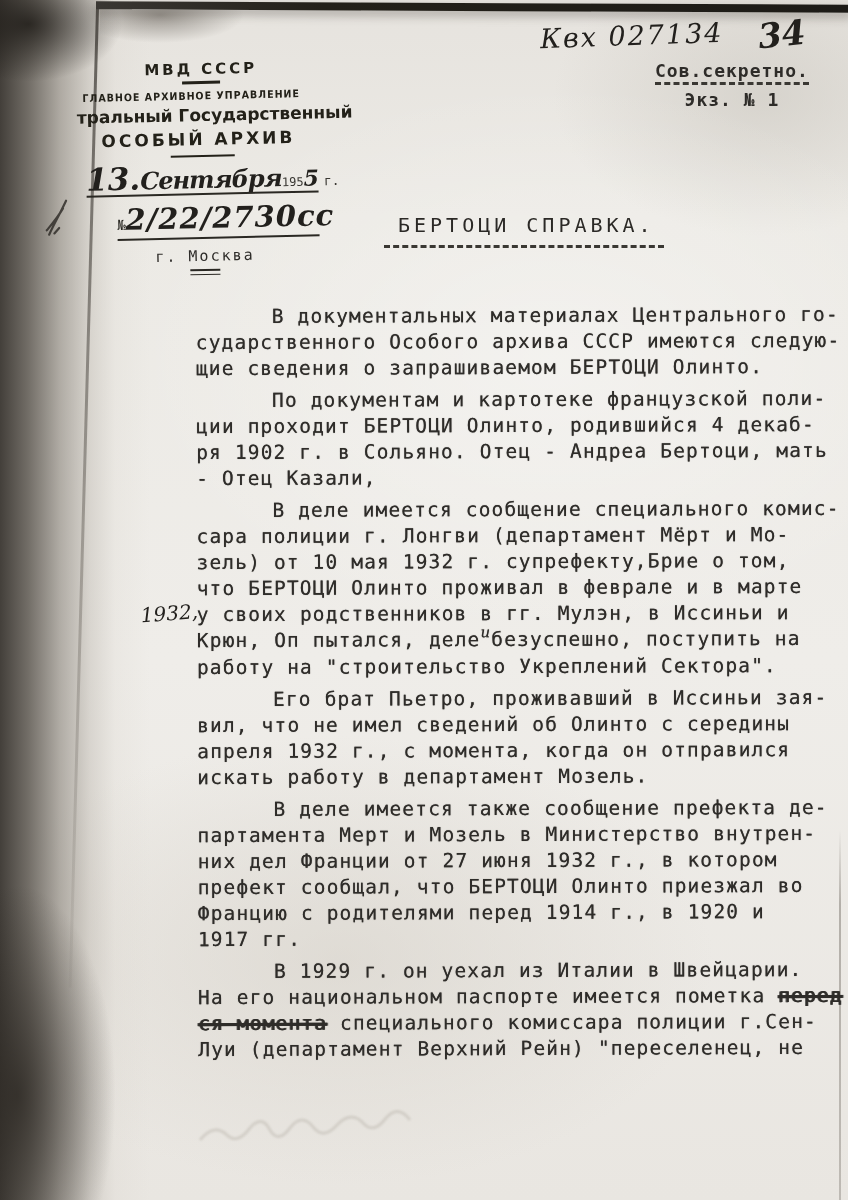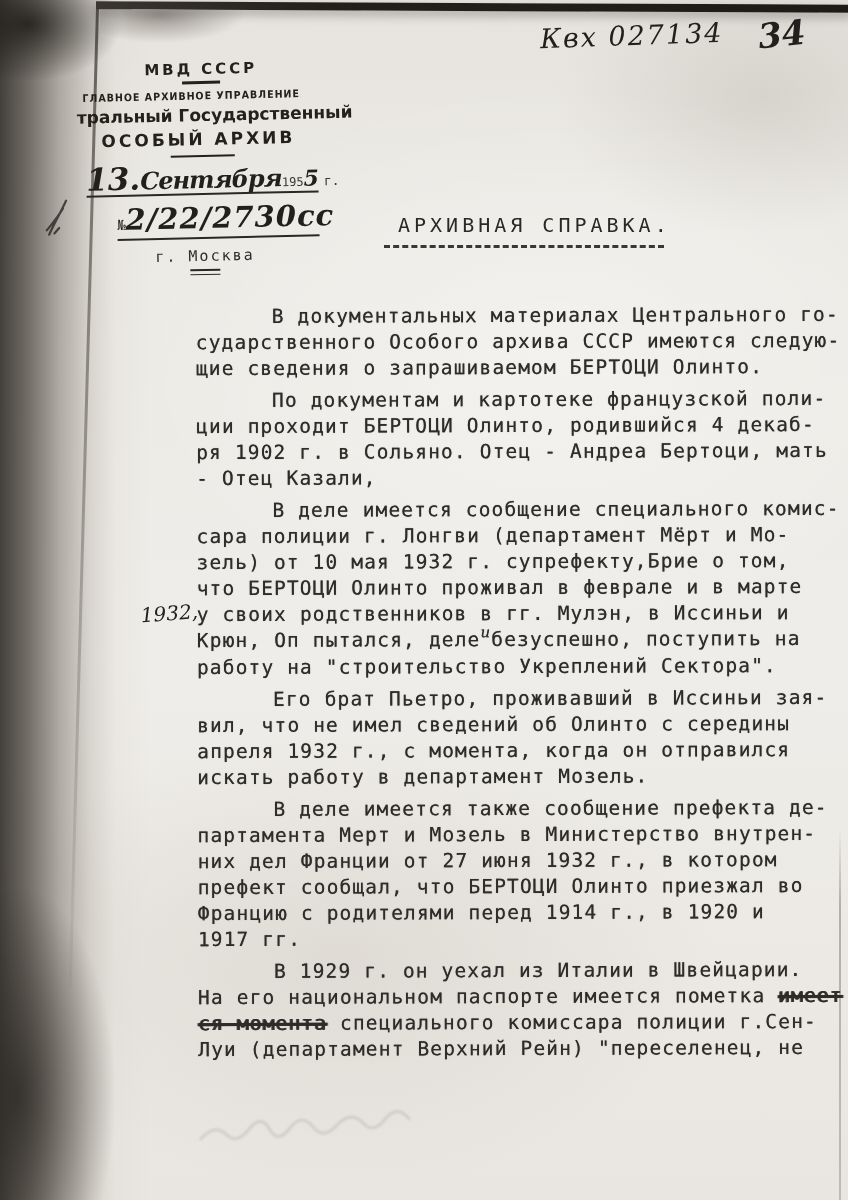--- a/index.html
+++ b/index.html
@@ -113,39 +113,43 @@
     <path d="M12 48 C15 38, 20 25, 24 12 M9 44 C14 36, 18 30, 22 20 M17 46 l4 -6" stroke="#2a2723" stroke-width="2.2" fill="none" stroke-linecap="round" transform="rotate(8 20 27)"></path>
   </svg>
 
   <svg class="bleed-through" width="260" height="60" viewBox="0 0 260 60">
     <path d="M10 40 q15 -18 28 -4 q10 8 22 -8 q12 -14 20 2 q8 14 20 -2 q12 -16 24 0 q10 12 24 -4 q14 -14 26 0 q10 10 22 -6 q12 -14 24 2" stroke="#6b6253" stroke-width="3" fill="none"></path>
   </svg>
 
   <div class="hand reg-mark">Квх 027134</div>
   <div class="hand corner-num">34</div>
 
+  <div class="classification">
+    <div class="secrecy">Сов.секретно.</div>
+    <div class="copy-num">Экз. № 1</div>
+  </div>
 
   <div class="letterhead">
     <div class="lh-org">МВД СССР</div>
     <div class="lh-rule-sm"></div>
     <div class="lh-dept">ГЛАВНОЕ АРХИВНОЕ УПРАВЛЕНИЕ</div>
     <div class="lh-central">тральный Государственный</div>
     <div class="lh-osobyi">ОСОБЫЙ АРХИВ</div>
     <div class="lh-rule-md"></div>
     <div class="date-row">
       <span class="hand date-day">13.</span><span class="hand date-month">Сентября</span><span class="date-195">195</span><span class="hand date-5">5</span> <span class="date-g">г.</span>
     </div>
     <div class="num-row">
       <span class="num-sign">№</span><span class="hand num-value">2/22/2730сс</span>
     </div>
     <div class="lh-city">г. Москва</div>
     <div class="lh-divider"></div>
   </div>
 
-  <div class="doc-title">АРХИВНАЯ СПРАВКА.</div>
+  <div class="doc-title">БЕРТОЦИ СПРАВКА.</div>
   <div class="title-underline"></div>
 
   <div class="doc-body">
       <div class="para">
         <div class="line first"><span>В документальных материалах Центрального го-</span></div>
         <div class="line"><span>сударственного Особого архива СССР имеются следую-</span></div>
         <div class="line"><span>щие сведения о запрашиваемом БЕРТОЦИ Олинто.</span></div>
       </div>
       <div class="para">
         <div class="line first"><span>По документам и картотеке французской поли-</span></div>
@@ -171,19 +175,19 @@
       <div class="para">
         <div class="line first"><span>В деле имеется также сообщение префекта де-</span></div>
         <div class="line"><span>партамента Мерт и Мозель в Министерство внутрен-</span></div>
         <div class="line"><span>них дел Франции от 27 июня 1932 г., в котором</span></div>
         <div class="line"><span>префект сообщал, что БЕРТОЦИ Олинто приезжал во</span></div>
         <div class="line"><span>Францию с родителями перед 1914 г., в 1920 и</span></div>
         <div class="line"><span>1917 гг.</span></div>
       </div>
       <div class="para">
         <div class="line first"><span>В 1929 г. он уехал из Италии в Швейцарии.</span></div>
-        <div class="line"><span>На его национальном паспорте имеется пометка </span><span class="struck">имеет</span></div>
+        <div class="line"><span>На его национальном паспорте имеется пометка </span><span class="struck">перед</span></div>
         <div class="line"><span class="struck">ся момента</span><span> специального комиссара полиции г.Сен-</span></div>
         <div class="line"><span>Луи (департамент Верхний Рейн) "переселенец, не</span></div>
       </div>
     </div>
 
 </div>
 
 </body></html>

